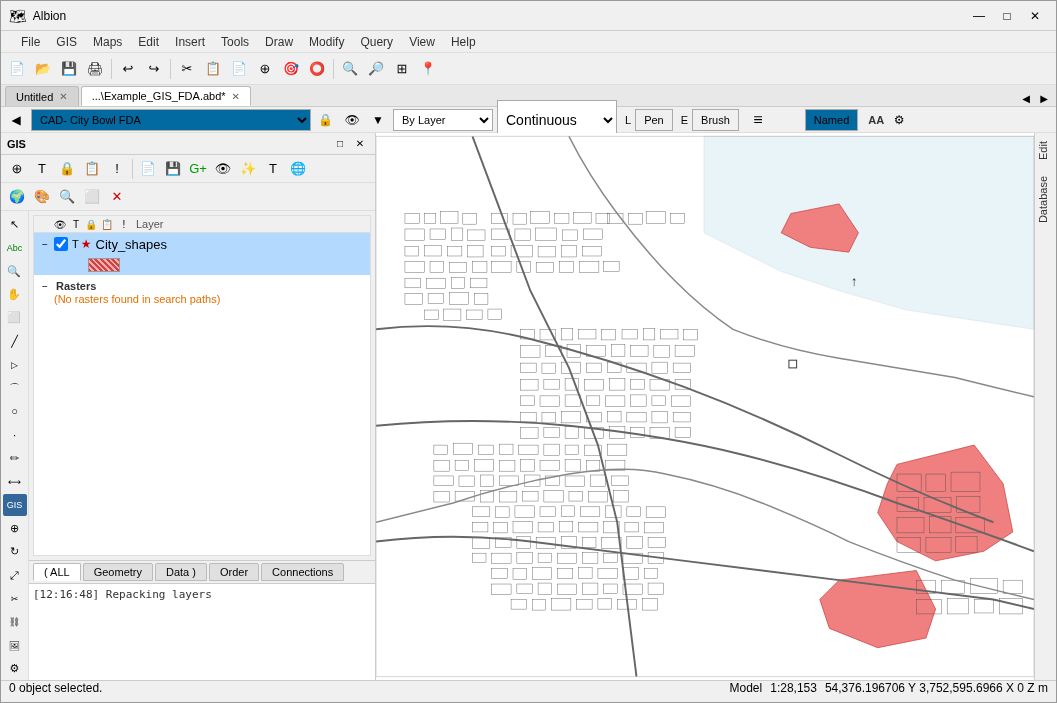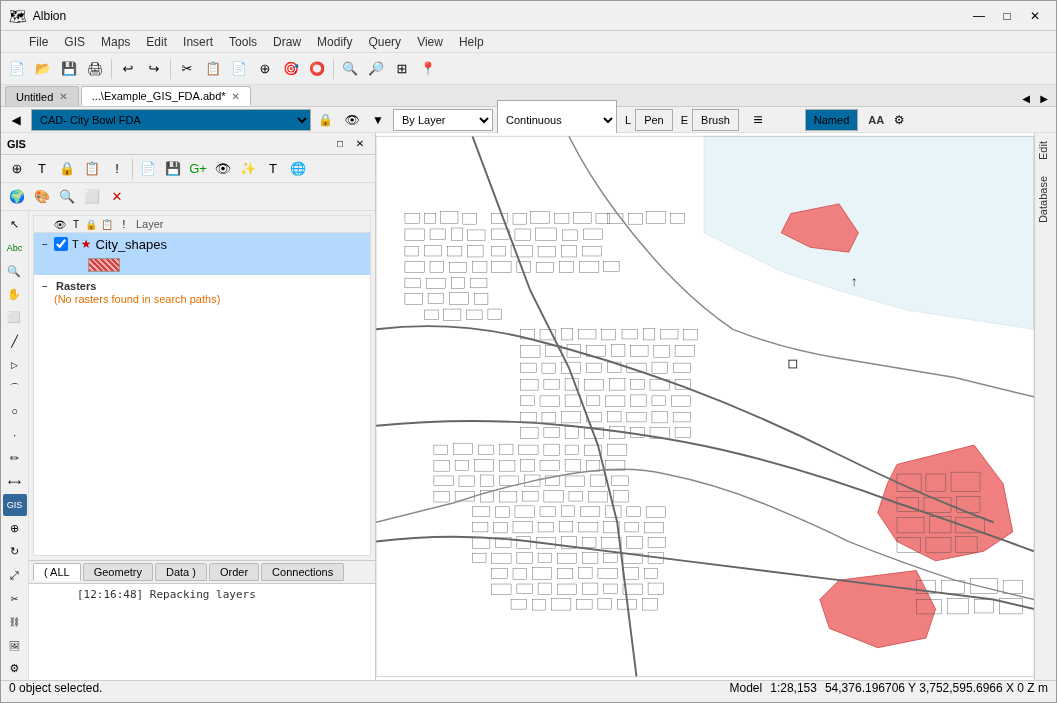--- a/index.html
+++ b/index.html
@@ -4,42 +4,42 @@
   <style>
     * { box-sizing: border-box; margin: 0; padding: 0; }
     body { font-family: 'Segoe UI', Tahoma, Geneva, Verdana, sans-serif; font-size: 12px; background: #f0f0f0; width: 1057px; height: 703px; overflow: hidden; }
     
     
     #title-bar { background: #f0f0f0; height: 30px; display: flex; align-items: center; padding: 0 8px; border-bottom: 1px solid #ccc; }
     #window-controls { margin-left: auto; display: flex; gap: 2px; }
     .win-btn { width: 26px; height: 20px; border: none; background: transparent; cursor: pointer; font-size: 12px; display: flex; align-items: center; justify-content: center; }
     
     
-    #menu-bar { background: #f0f0f0; height: 22px; display: flex; align-items: center; padding: 0 20px; border-bottom: 1px solid #ddd; }
+    #menu-bar { background: #f0f0f0; height: 22px; display: flex; align-items: center; padding: 0 12px; border-bottom: 1px solid #ddd; }
     .menu-item { padding: 2px 8px; cursor: pointer; font-size: 12px; color: #333; }
     
     
     #toolbar { background: #f0f0f0; height: 32px; display: flex; align-items: center; padding: 2px 4px; border-bottom: 1px solid #ddd; gap: 2px; }
     .tb-btn { width: 24px; height: 24px; border: 1px solid transparent; background: transparent; cursor: pointer; display: flex; align-items: center; justify-content: center; font-size: 13px; border-radius: 2px; }
     .tb-sep { width: 1px; height: 20px; background: #ccc; margin: 0 2px; }
     
     
     #tab-bar { background: #e8e8e8; height: 22px; display: flex; align-items: flex-end; padding: 0 4px; border-bottom: 1px solid #ccc; }
     .tab { height: 20px; padding: 0 10px; border: 1px solid #bbb; border-bottom: none; background: #d4d4d4; cursor: pointer; font-size: 11px; display: flex; align-items: center; gap: 6px; border-radius: 3px 3px 0 0; margin-right: 2px; }
     .tab.active { background: #fff; border-bottom: 1px solid #fff; }
     .tab-close { font-size: 10px; color: #666; cursor: pointer; }
     #tab-nav { margin-left: auto; display: flex; gap: 2px; }
     .tab-nav-btn { width: 16px; height: 16px; border: none; background: transparent; cursor: pointer; font-size: 10px; }
     
     
     #layer-toolbar { background: #f0f0f0; height: 26px; display: flex; align-items: center; padding: 2px 4px; border-bottom: 1px solid #ddd; gap: 4px; }
     #layer-select { flex: 0 0 280px; height: 22px; border: 1px solid #aaa; padding: 0 4px; font-size: 11px; background: #0369a1; }
     .layer-icon-btn { width: 22px; height: 22px; border: 1px solid transparent; background: transparent; cursor: pointer; display: flex; align-items: center; justify-content: center; font-size: 12px; }
     #layer-type-select { height: 22px; border: 1px solid #aaa; padding: 0 4px; font-size: 11px; background: white; width: 100px; }
-    #linetype-select { height: 40px; border: 1px solid #aaa; padding: 0 4px; font-size: 11px; background: white; width: 120px; }
+    #linetype-select { height: 40px; border: 1px solid #aaa; padding: 0 4px; font-size: 14px; background: white; width: 120px; }
     .pen-btn { height: 22px; padding: 0 8px; border: 1px solid #aaa; background: #f0f0f0; cursor: pointer; font-size: 11px; }
     .brush-btn { height: 22px; padding: 0 8px; border: 1px solid #aaa; background: #f0f0f0; cursor: pointer; font-size: 11px; }
     #named-btn { height: 22px; padding: 0 8px; border: 1px solid #aaa; background: #0369a1; cursor: pointer; font-size: 11px; margin-left: 28px; }
     
     
     #gis-panel-header { background: #f0f0f0; height: 22px; display: flex; align-items: center; padding: 0 4px; border-bottom: 1px solid #ddd; }
     .panel-btn { width: 18px; height: 18px; border: none; background: transparent; cursor: pointer; font-size: 11px; display: flex; align-items: center; justify-content: center; }
     .ltb-btn { width: 24px; height: 24px; border: 1px solid transparent; background: transparent; cursor: pointer; display: flex; align-items: center; justify-content: center; font-size: 11px; border-radius: 2px; }
     
     
@@ -55,21 +55,21 @@
     .rasters-header { display: flex; align-items: center; gap: 4px; }
     .rasters-title { font-size: 11px; font-weight: bold; color: #333; }
     .rasters-empty { font-size: 11px; color: #e07000; padding-left: 16px; }
     
     
     #bottom-panel { height: 120px; border-top: 1px solid #ccc; background: #f0f0f0; display: flex; flex-direction: column; }
     #bottom-tabs { display: flex; padding: 2px 4px; gap: 2px; border-bottom: 1px solid #ccc; }
     .bottom-tab { padding: 2px 10px; border: 1px solid #bbb; background: #e0e0e0; cursor: pointer; font-size: 11px; border-radius: 2px 2px 0 0; }
     .bottom-tab.active { background: #fff; border-bottom-color: #fff; }
     #bottom-content { flex: 1; background: white; padding: 4px; overflow: auto; }
-    .log-line { font-size: 11px; font-family: monospace; color: #333; margin-left: 44px; }
+    .log-line { font-size: 11px; font-family: monospace; color: #333; }
     
     
     #map-area { flex: 1; background: white; position: relative; overflow: hidden; }
     
     
     #right-panel { width: 22px; background: #f0f0f0; border-left: 1px solid #ccc; display: flex; flex-direction: column; align-items: center; }
     .right-tab { writing-mode: vertical-rl; transform: rotate(180deg); padding: 8px 2px; cursor: pointer; font-size: 11px; color: #333; border-left: 1px solid #ddd; width: 22px; text-align: center; }
     
     
     #status-bar { height: 22px; background: #f0f0f0; border-top: 1px solid #ccc; display: flex; align-items: flex-start; padding: 0 8px; gap: 8px; }

